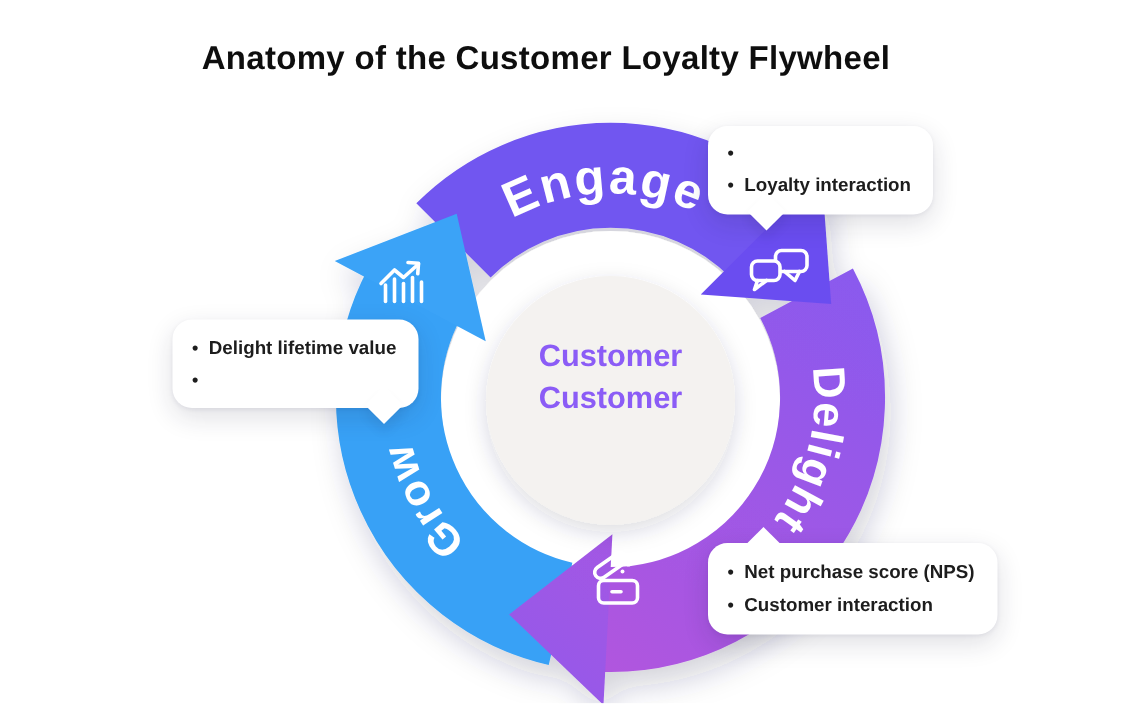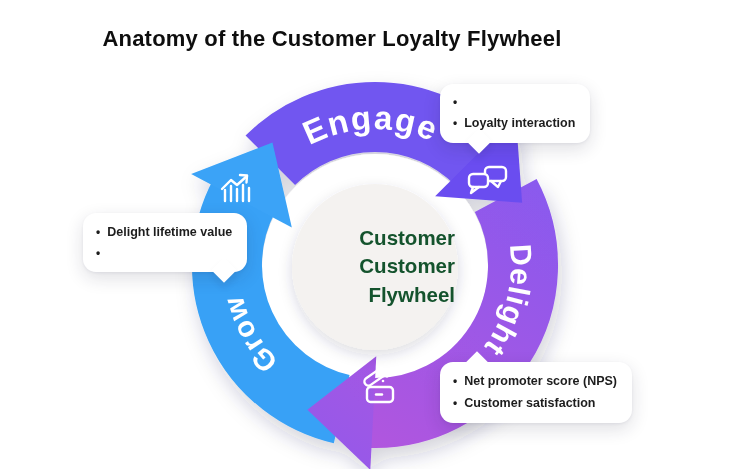--- a/index.html
+++ b/index.html
@@ -1,33 +1,33 @@
 <!DOCTYPE html>
 <html><head>
 <meta charset="utf-8">
 <style>
   html,body{margin:0;padding:0;background:#fff;}
   body{font-family:"Liberation Sans","DejaVu Sans",sans-serif;}
-  .stage{position:relative;width:664px;height:469px;background:#ffffff;overflow:hidden;}
+  .stage{position:relative;width:664px;height:469px;background:#ffffff;overflow:hidden;margin-left:32px;}
 
   .title{position:absolute;top:26px;left:0;width:100%;text-align:center;
          font-size:22px;font-weight:800;color:#0e0e0e;letter-spacing:.2px;}
 
   .wheel-svg{position:absolute;left:0;top:0;}
 
   .arc-label{fill:#ffffff;font-weight:bold;}
   .lbl-engage{font-size:33px;letter-spacing:1.5px;}
   .lbl-delight{font-size:30px;letter-spacing:1px;}
   .lbl-grow{font-size:29px;letter-spacing:1px;}
 
   .icon{stroke:#ffffff;fill:none;stroke-width:2.4;stroke-linecap:round;stroke-linejoin:round;}
   .icon .fill{fill:#ffffff;stroke:none;}
 
-  .hub-label{position:absolute;left:295px;top:224px;width:160px;text-align:right;
-             font-size:20.5px;font-weight:700;color:#14532d;line-height:1.38;}
+  .hub-label{position:absolute;left:295px;top:224px;width:160px;text-align:center;
+             font-size:20.5px;font-weight:700;color:#8b5cf6;line-height:1.38;}
 
   .callout{position:absolute;background:#fff;border-radius:13px;
            box-shadow:0 6px 18px rgba(25,25,60,.14),0 1px 3px rgba(25,25,60,.06);
            padding:8px 15px 9px 13px;font-size:12.5px;font-weight:700;color:#1d1d1d;
            white-space:nowrap;width:max-content;}
   .callout .line{display:flex;align-items:center;gap:7px;padding:4px 0;}
   .bullet{font-size:12px;line-height:1;}
   .tail{position:absolute;width:18px;height:18px;background:#fff;transform:rotate(45deg);}
   #co-engage{left:440px;top:84px;}
   #co-engage .tail{left:30px;bottom:-7px;box-shadow:4px 4px 7px rgba(25,25,60,.08);}
@@ -108,21 +108,20 @@
       <rect x="-19" y="-15" width="24" height="8" rx="4" transform="rotate(-35 -7 -11)"></rect>
       <circle class="fill" cx="5" cy="-12" r="1.7"></circle>
       <circle class="fill" cx="1" cy="-7" r="1.3"></circle>
       <path class="fill" d="M 11 -21 L 14.2 -17.5 L 11 -14 L 7.8 -17.5 Z"></path>
     </g>
   </svg>
 
   <div class="hub-label">
     <div>Customer</div>
     <div>Customer</div>
-    <div>Flywheel</div>
   </div>
 
   <div class="callout" id="co-engage">
     <div class="tail"></div>
     <div class="line">
       <span class="bullet">•</span>
     </div>
     <div class="line">
       <span class="bullet">•</span>
       <span>Loyalty interaction</span>
@@ -137,21 +136,21 @@
     </div>
     <div class="line">
       <span class="bullet">•</span>
     </div>
   </div>
 
   <div class="callout" id="co-delight">
     <div class="tail"></div>
     <div class="line">
       <span class="bullet">•</span>
-      <span>Net promoter score (NPS)</span>
+      <span>Net purchase score (NPS)</span>
     </div>
     <div class="line">
       <span class="bullet">•</span>
-      <span>Customer satisfaction</span>
+      <span>Customer interaction</span>
     </div>
   </div>
 
 </div>
 
 </body></html>

